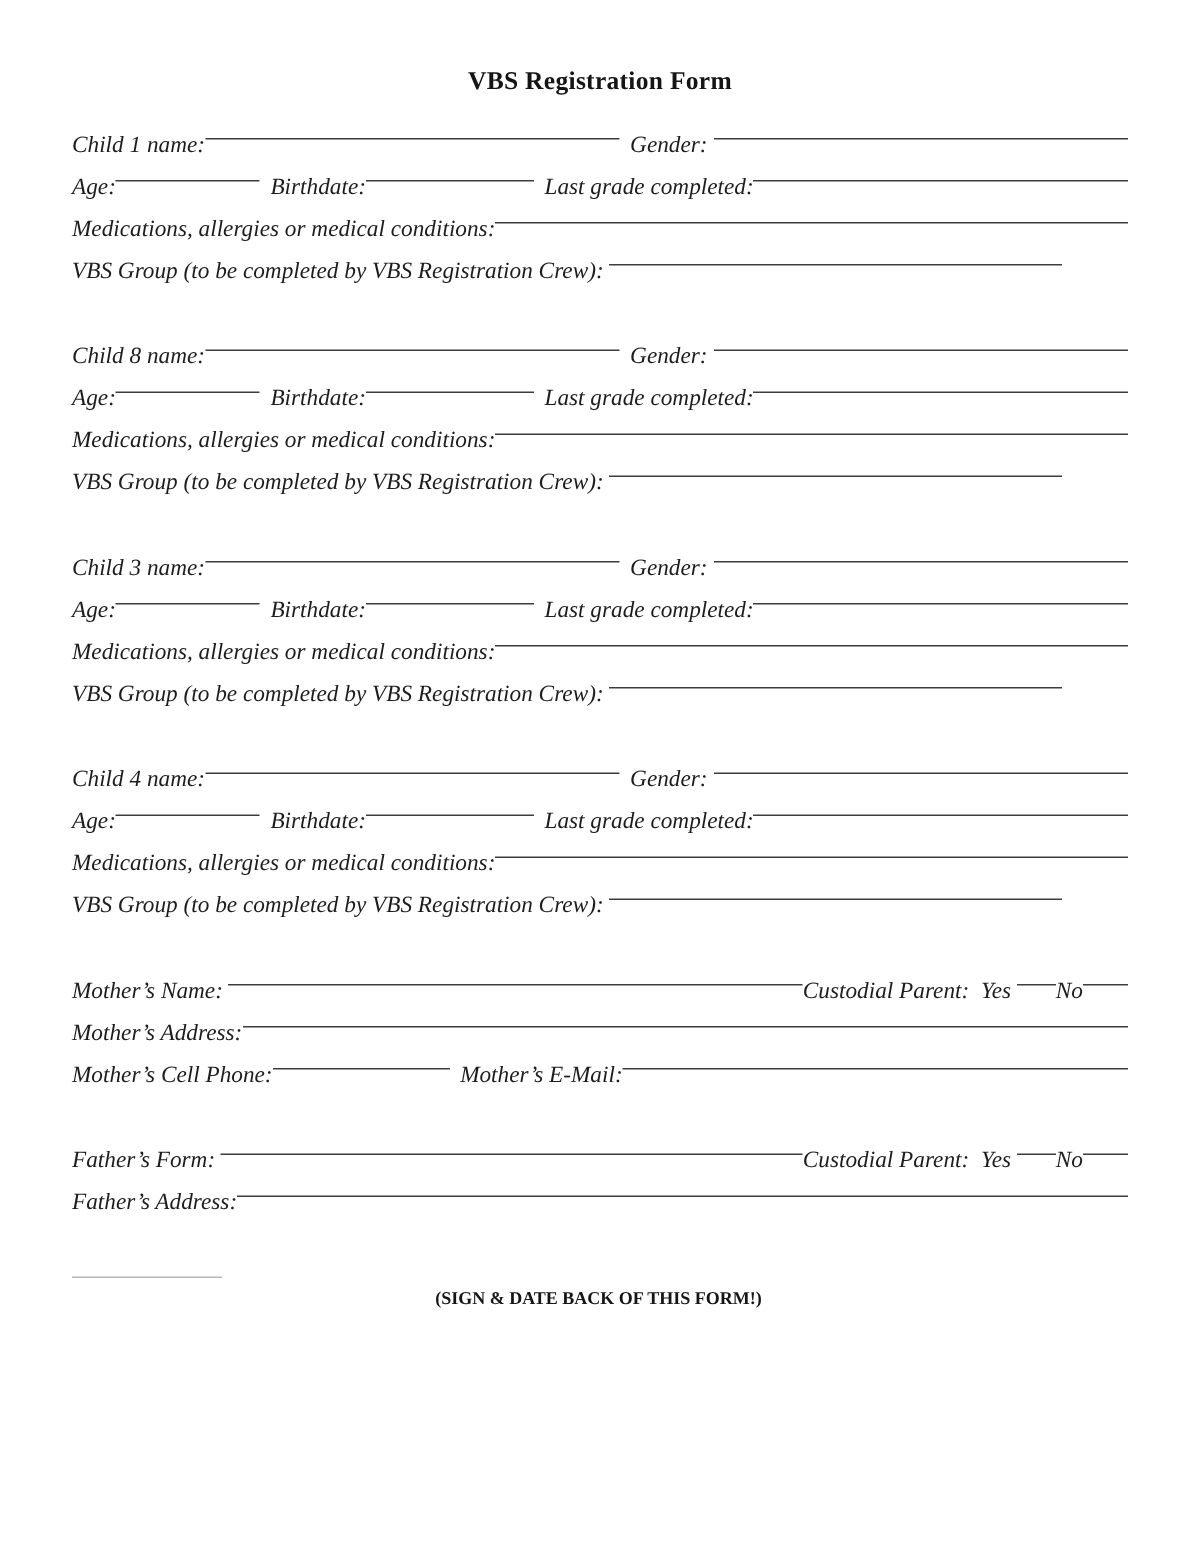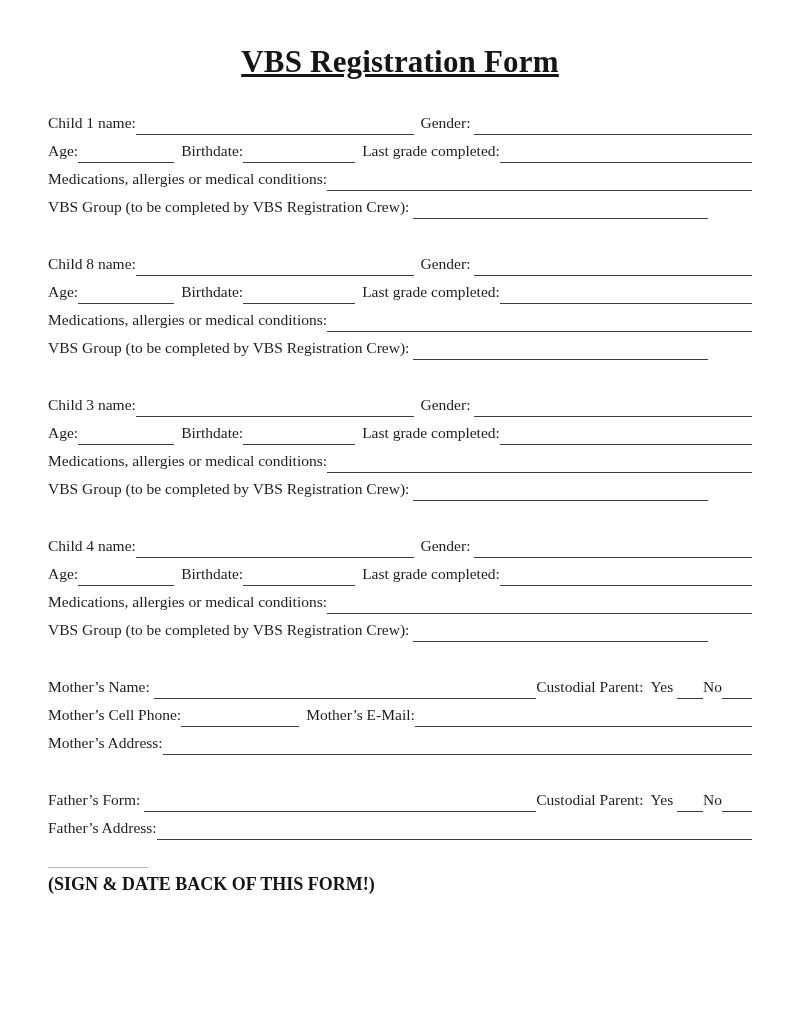--- a/index.html
+++ b/index.html
@@ -3,43 +3,43 @@
 <meta charset="utf-8">
 <style>
   * { margin:0; padding:0; box-sizing:border-box; }
   html,body { background:#ffffff; }
   .page {
     width:800px; height:1035px; margin:0 auto; background:#ffffff;
     font-family:"Liberation Serif", serif; font-size:15.5px; color:#1d1d1d;
     padding:44px 48px 0 48px; overflow:hidden;
   }
   .title {
-    text-align:center; font-size:31px; font-weight:bold; color:#151515;
-    margin-bottom:24px; letter-spacing:0.2px;text-decoration:underline;
+    text-align:center; font-size:17px; font-weight:bold; color:#151515;
+    margin-bottom:24px; letter-spacing:0.2px;
   }
   .sec { margin-bottom:29px; }
-  .row { display:flex; align-items:flex-end; height:28px; white-space:nowrap; }
+  .row { display:flex; align-items:flex-start; height:28px; white-space:nowrap;font-style:italic; }
   .lbl { white-space:pre; flex:0 0 auto; }
   .line {
     flex:1 1 auto; height:2px; border-bottom:1px solid #3c3c3c;
     position:relative; top:3px;
   }
   .line.w96  { flex:0 0 96px; }
   .line.w112 { flex:0 0 112px; }
   .line.w118 { flex:0 0 118px; }
   .line.w26  { flex:0 0 26px; }
   .line.w30  { flex:0 0 30px; }
   .ml  { margin-left:7px; }
   .row-vbs { padding-right:44px; }
   .partial-line {
     width:100px; height:2px; border-bottom:1px solid #b5b5b5;
     margin-top:16px;
   }
   .sign-note {
-    text-align:left; font-weight:bold; font-size:18px; color:#151515;
+    text-align:center; font-weight:bold; font-size:12px; color:#151515;
     margin-top:6px; padding-right:2px;
   }
 </style>
 </head>
 <body>
 
 <div class="page">
 
   <div class="title">VBS Registration Form</div>
 
@@ -146,27 +146,27 @@
   <div class="sec">
     <div class="row">
       <span class="lbl">Mother’s Name: </span>
       <span class="line"></span>
       <span class="lbl">Custodial Parent:  Yes </span>
       <span class="line w26"></span>
       <span class="lbl">No</span>
       <span class="line w30"></span>
     </div>
     <div class="row">
+      <span class="lbl">Mother’s Address:</span>
+      <span class="line"></span>
+    </div>
+    <div class="row">
       <span class="lbl">Mother’s Cell Phone:</span>
       <span class="line w118"></span>
       <span class="lbl ml">Mother’s E-Mail:</span>
-      <span class="line"></span>
-    </div>
-    <div class="row">
-      <span class="lbl">Mother’s Address:</span>
       <span class="line"></span>
     </div>
   </div>
 
   <div class="sec">
     <div class="row">
       <span class="lbl">Father’s Form: </span>
       <span class="line"></span>
       <span class="lbl">Custodial Parent:  Yes </span>
       <span class="line w26"></span>

